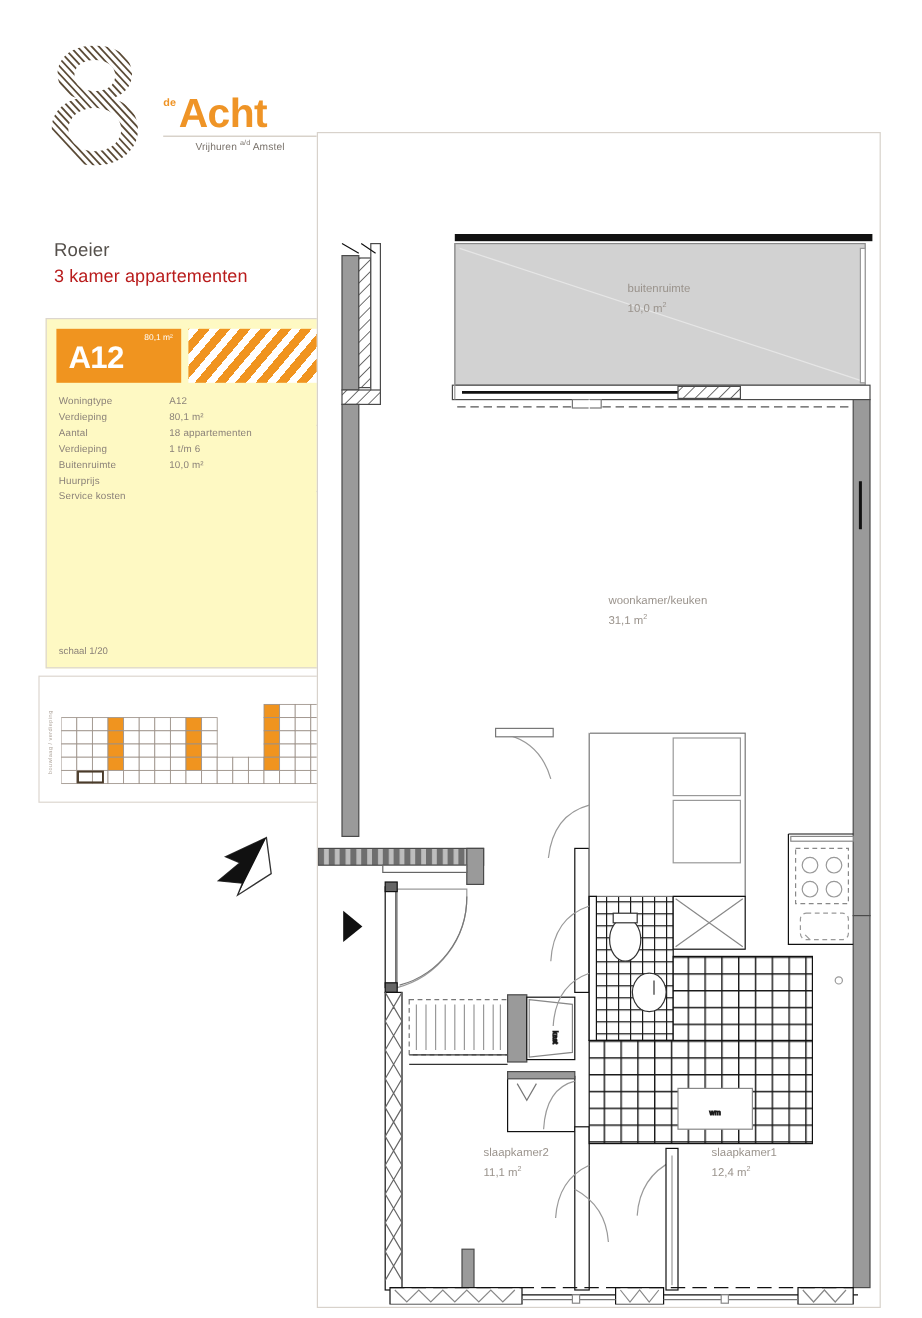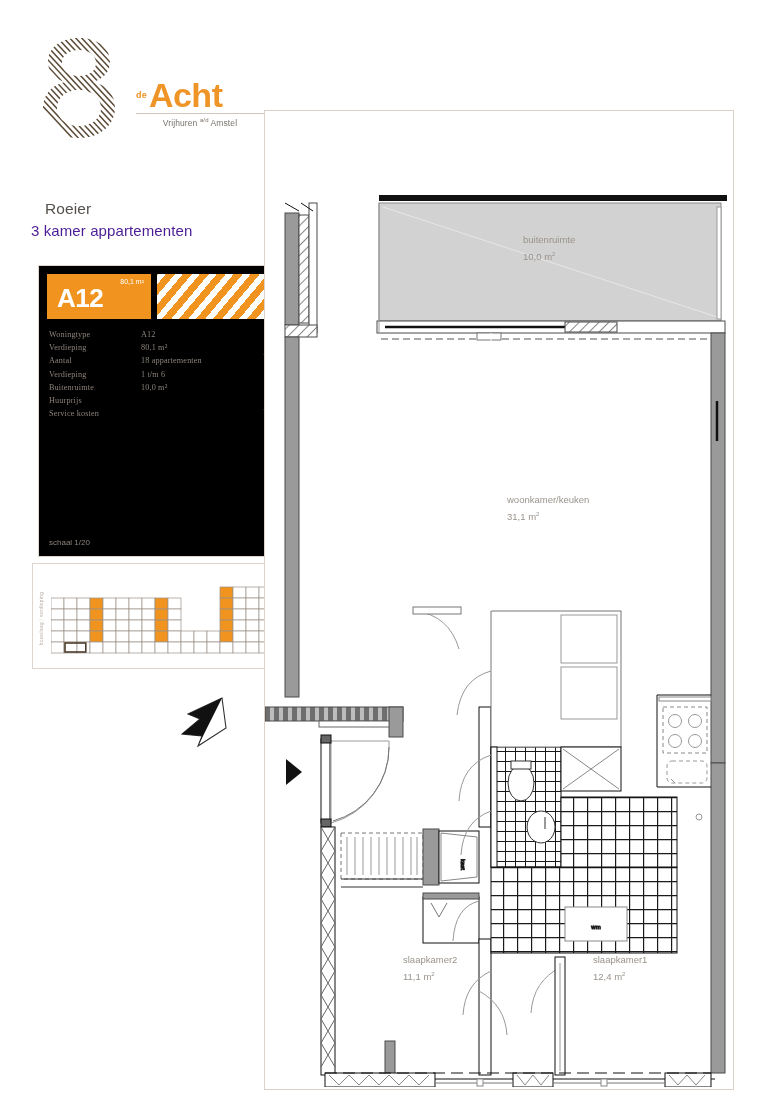--- a/index.html
+++ b/index.html
@@ -6,46 +6,46 @@
   body{width:768px;height:1098px;position:relative;overflow:hidden;
        font-family:"Liberation Sans",sans-serif;color:#6e6a66;}
 
   
   #logo-block{position:absolute;left:36px;top:34px;width:230px;height:120px;}
   #logo-mark{position:absolute;left:0;top:0;width:86px;height:108px;}
   #logo-word{position:absolute;left:100px;top:46px;width:132px;}
   .acht-de{font-size:9px;color:#ef9426;font-weight:bold;letter-spacing:.2px;}
   .acht-main{font-size:34px;color:#ef9426;font-weight:bold;letter-spacing:-.5px;
              line-height:30px;}
-  #acht-row{display:flex;align-items:center;gap:2px;}
+  #acht-row{display:flex;align-items:flex-start;gap:2px;}
   #acht-rule{border-top:1px solid #cfc7bd;margin-top:3px;width:128px;}
   #acht-tag{font-size:8.5px;color:#7a736c;letter-spacing:.1px;margin-top:3px;
             text-align:center;width:128px;}
   #acht-tag sup{font-size:6px;}
 
   
   #unit-title{position:absolute;left:45px;top:200px;font-size:15.5px;
               font-weight:normal;color:#55504b;letter-spacing:.1px;}
-  #unit-sub{position:absolute;left:31px;top:222px;font-size:15px;
-            color:#4c1d95;letter-spacing:.1px;}
+  #unit-sub{position:absolute;left:45px;top:222px;font-size:15px;
+            color:#b91c1c;letter-spacing:.1px;}
 
   
   #info-card{position:absolute;left:38px;top:265px;width:242px;height:290px;
-             border:1px solid #dcd6cf;background:#000000;}
+             border:1px solid #dcd6cf;background:#fef9c3;}
   #badge-row{display:flex;height:45px;margin:8px 8px 0 8px;}
   #badge{position:relative;width:104px;background:#f0941f;}
   #badge-code{position:absolute;left:10px;top:9px;color:#fff;font-size:26px;
               font-weight:bold;letter-spacing:-.5px;}
   #badge-area{position:absolute;right:7px;top:4px;color:#fff;font-size:7px;}
   #badge-hatch{flex:1;margin-left:6px;
     background:repeating-linear-gradient(-50deg,#f0941f 0 7px,#ffffff 7px 13px);}
 
   table#spec{position:absolute;left:10px;top:62px;width:226px;
              border-collapse:collapse;font-size:8.2px;color:#8b8279;}
-  table#spec td{padding:2.1px 0;vertical-align:top;letter-spacing:.15px;font-family:Liberation Serif, serif;}
+  table#spec td{padding:2.1px 0;vertical-align:top;letter-spacing:.15px;}
   td.k{width:92px;}
   td.v{width:134px;}
   .v div{line-height:10.6px;}
   #scale-note{position:absolute;left:10px;bottom:9px;font-size:8px;color:#8b8279;}
 
   
   #key-card{position:absolute;left:32px;top:563px;width:322px;height:104px;
             border:1px solid #dcd6cf;background:#fff;}
   #key-axis{position:absolute;left:6px;top:18px;width:10px;height:72px;
             font-size:4.6px;color:#b3aaa1;writing-mode:vertical-rl;

